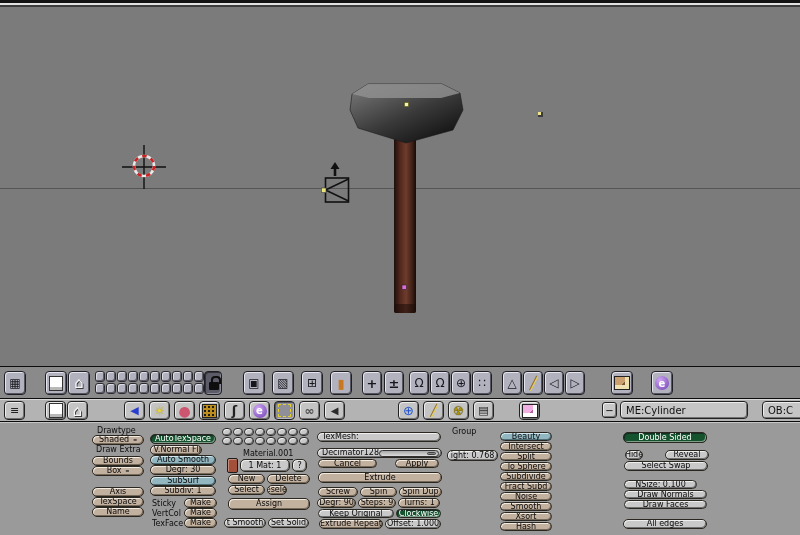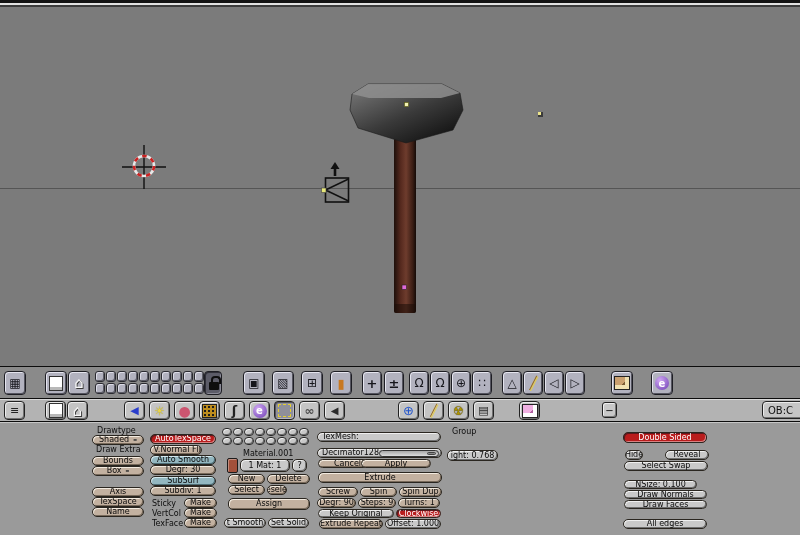--- a/index.html
+++ b/index.html
@@ -71,21 +71,21 @@
     display:flex;align-items:center;padding:0 5px;white-space:nowrap;overflow:hidden;}
   
   .panel{position:absolute;left:0;top:422px;width:800px;height:113px;background:#9a9a9a;
     box-shadow:inset 0 1px 0 #c6c6c6;}
   .btn{position:absolute;background:#c3b1a0;border:1px solid #2a2620;border-radius:5px;
     font-size:8px;color:#0a0a0a;display:flex;align-items:center;justify-content:center;
     box-shadow:inset 1px 1px 0 rgba(255,250,240,.8),inset -1px -1px 0 rgba(70,58,45,.6);
     padding:0 2px;white-space:nowrap;overflow:hidden;line-height:1;}
   .btn.lite{background:#c9c9c9;box-shadow:inset 1px 1px 0 #efefef,inset -1px -1px 0 #6f6f6f;}
   .btn.teal{background:#93b7c0;box-shadow:inset 1px 1px 0 #d3e8ee,inset -1px -1px 0 #4e6d75;}
-  .btn.pressed{background:#b91c1c;color:#fff;
+  .btn.pressed{background:#14532d;color:#fff;
     box-shadow:inset 1px 1px 0 rgba(20,20,30,.55),inset -1px -1px 0 rgba(255,255,255,.45);}
   .btn.tleft{justify-content:flex-start;padding-left:4px;}
   .btn.drop::after{content:"▬";font-size:4px;margin-left:4px;color:#333;}
   .lbl{position:absolute;font-size:8px;color:#0d0d0d;white-space:nowrap;line-height:1;}
   .lbl.ul{border-bottom:1px solid #222;padding-bottom:1px;}
   .vcol{position:absolute;display:flex;flex-direction:column;}
   .vcol .btn{position:relative;width:100%;height:9px;margin-bottom:1px;flex:0 0 auto;}
   .vcol .btn.tall{height:12px;}
   .vcol .btn.gapafter{margin-bottom:8px;}
   .swatch{position:absolute;left:227px;top:36px;width:11px;height:15px;background:#a2503a;
@@ -253,20 +253,21 @@
     <div class="hbtn2 ic-world">⊕</div>
         <div class="hbtn2 ic-paint">╱</div>
         <div class="hbtn2 ic-radio">☢</div>
         <div class="hbtn2">▤</div>
       </div>
     <div class="grp" style="left:519px;top:2px">
 
     <div class="hbtn2 ic-img2"></div>
       </div>
     <div class="minusbtn">−</div>
+    <div class="hfield" style="left:620px;width:128px">ME:Cylinder</div>
     <div class="hfield" style="left:762px;width:60px">OB:C</div>
   </div>
 
   <div class="panel">
 
     <div class="lbl" style="left:97px;top:5px">Drawtype</div>
     <div class="btn drop" style="left:92px;top:13px;width:52px;height:10px">
         <span>Shaded</span>
       </div>
     <div class="lbl" style="left:96px;top:24px">Draw Extra</div>
@@ -322,36 +323,49 @@
     <div class="btn lite" style="left:268px;top:96px;width:41px;height:10px">Set Solid</div>
 
     <div class="btn lite tleft" style="left:317px;top:10px;width:124px;height:10px">TexMesh:</div>
     <div class="btn lite tleft" style="left:317px;top:26px;width:125px;height:10px">
       <span>Decimator128</span>
       <span class="capsule">
           <span class="knob"></span>
         </span>
     </div>
     <div class="btn" style="left:318px;top:37px;width:59px;height:9px">Cancel</div>
-    <div class="btn" style="left:361px;top:37px;width:70px;height:9px">Apply</div>
+    <div class="btn" style="left:395px;top:37px;width:44px;height:9px">Apply</div>
     <div class="btn" style="left:318px;top:50px;width:124px;height:11px">Extrude</div>
     <div class="btn" style="left:318px;top:65px;width:40px;height:10px">Screw</div>
     <div class="btn" style="left:360px;top:65px;width:37px;height:10px">Spin</div>
     <div class="btn" style="left:399px;top:65px;width:43px;height:10px">Spin Dup</div>
     <div class="btn" style="left:317px;top:76px;width:39px;height:10px">Degr: 90</div>
     <div class="btn" style="left:358px;top:76px;width:38px;height:10px">Steps: 9</div>
     <div class="btn" style="left:398px;top:76px;width:42px;height:10px">Turns: 1</div>
     <div class="btn lite" style="left:318px;top:87px;width:76px;height:9px">Keep Original</div>
     <div class="btn pressed" style="left:396px;top:87px;width:45px;height:9px">Clockwise</div>
     <div class="btn" style="left:319px;top:97px;width:64px;height:10px">Extrude Repeat</div>
     <div class="btn lite" style="left:385px;top:97px;width:56px;height:10px">Offset: 1.000</div>
 
     <div class="lbl" style="left:452px;top:6px">Group</div>
     <div class="btn lite" style="left:447px;top:28px;width:51px;height:11px">ight: 0.768</div>
 
+    <div class="vcol" style="left:500px;top:10px;width:52px">
+
+    <div class="btn teal">Beauty</div>
+        <div class="btn">Intersect</div>
+        <div class="btn">Split</div>
+        <div class="btn">To Sphere</div>
+        <div class="btn">Subdivide</div>
+        <div class="btn">Fract Subd</div>
+        <div class="btn">Noise</div>
+        <div class="btn">Smooth</div>
+        <div class="btn">Xsort</div>
+        <div class="btn">Hash</div>
+      </div>
 
 
     <div class="btn pressed" style="left:623px;top:10px;width:84px;height:11px">Double Sided</div>
     <div class="btn lite" style="left:625px;top:28px;width:18px;height:10px">Hide</div>
     <div class="btn lite" style="left:665px;top:28px;width:44px;height:10px">Reveal</div>
     <div class="btn lite" style="left:624px;top:39px;width:84px;height:10px">Select Swap</div>
     <div class="btn lite" style="left:624px;top:58px;width:73px;height:9px">NSize: 0.100</div>
     <div class="btn lite" style="left:624px;top:68px;width:83px;height:9px">Draw Normals</div>
     <div class="btn lite" style="left:624px;top:78px;width:83px;height:9px">Draw Faces</div>
     <div class="btn lite" style="left:623px;top:97px;width:84px;height:10px">All edges</div>

